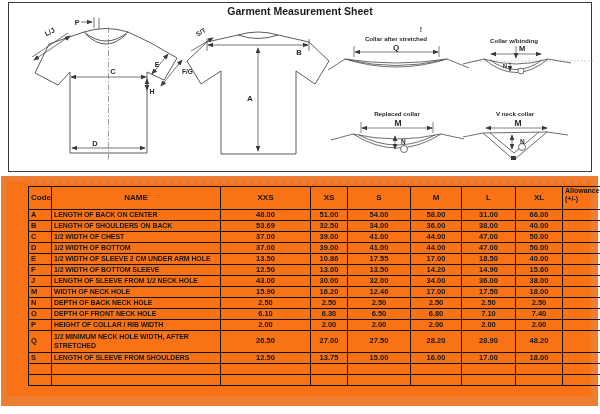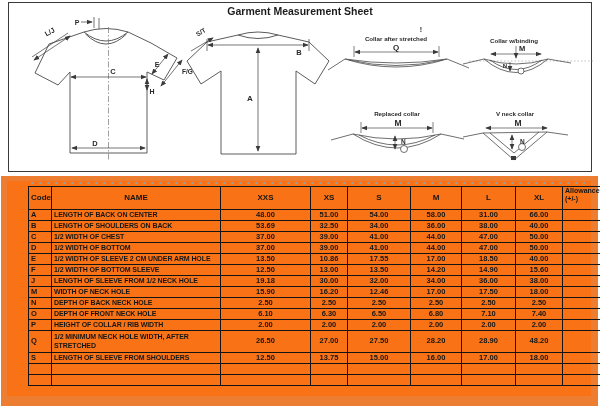--- a/index.html
+++ b/index.html
@@ -234,21 +234,21 @@
             <td class="num">13.00</td>
             <td class="num">13.50</td>
             <td class="num">14.20</td>
             <td class="num">14.90</td>
             <td class="num">15.60</td>
             <td class="num"></td>
           </tr>
           <tr>
             <td class="code">J</td>
             <td class="name">LENGTH OF SLEEVE FROM 1/2 NECK HOLE</td>
-            <td class="num">19.18</td>
+            <td class="num">43.00</td>
             <td class="num">30.00</td>
             <td class="num">32.00</td>
             <td class="num">34.00</td>
             <td class="num">36.00</td>
             <td class="num">38.00</td>
             <td class="num"></td>
           </tr>
           <tr>
             <td class="code">M</td>
             <td class="name">WIDTH OF NECK HOLE</td>

